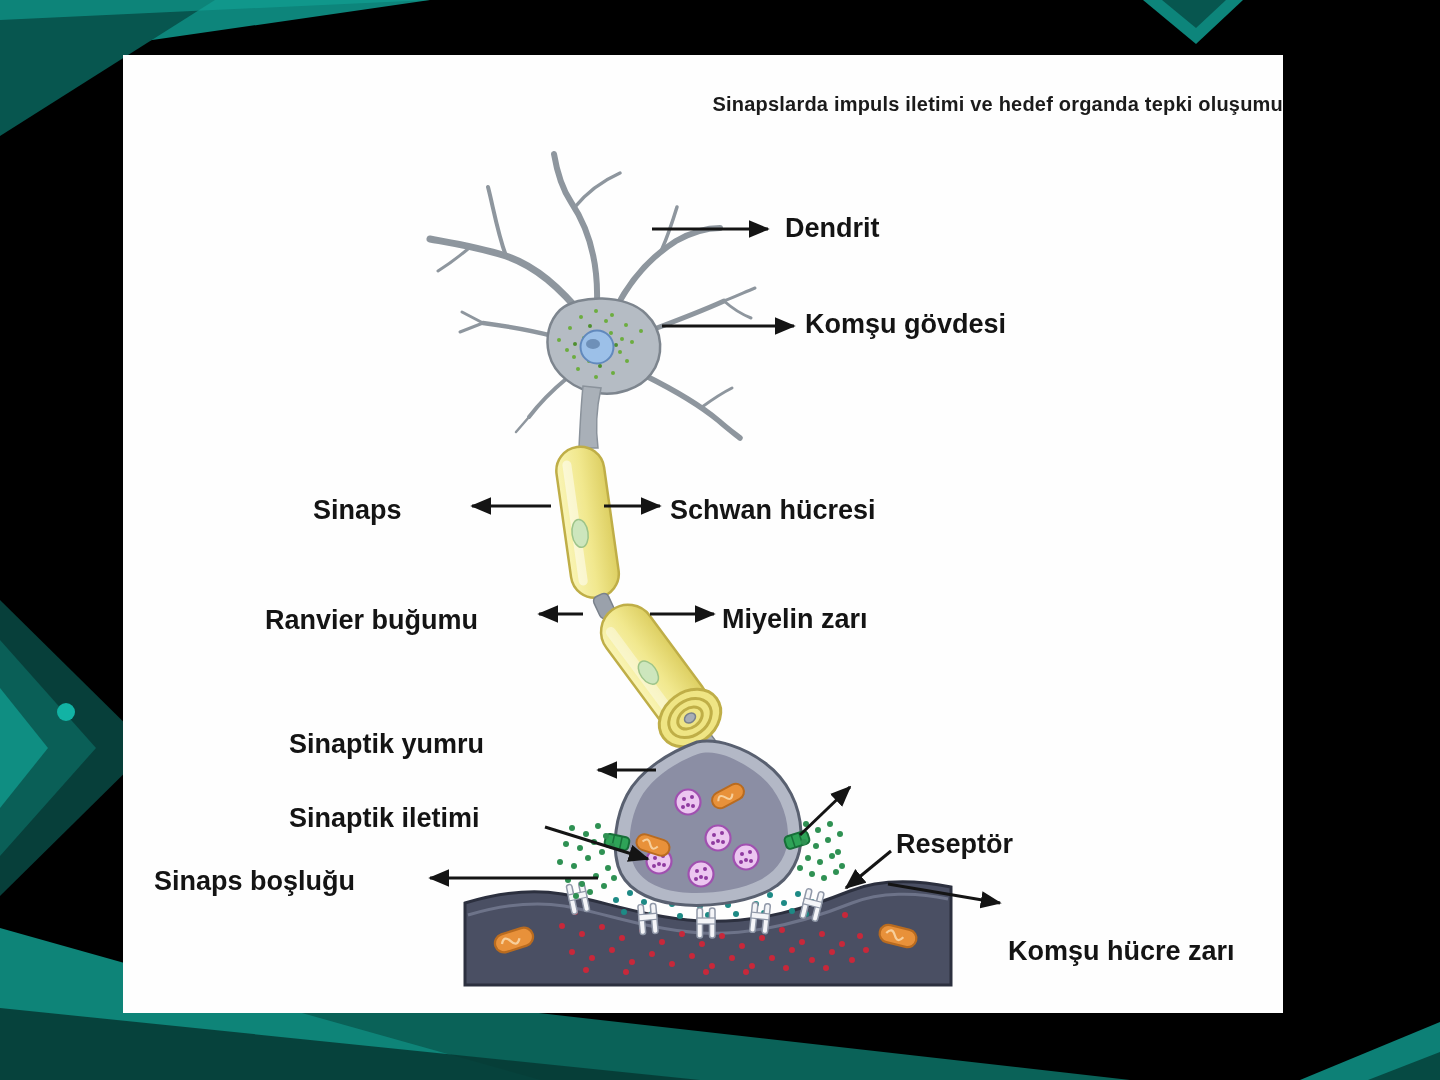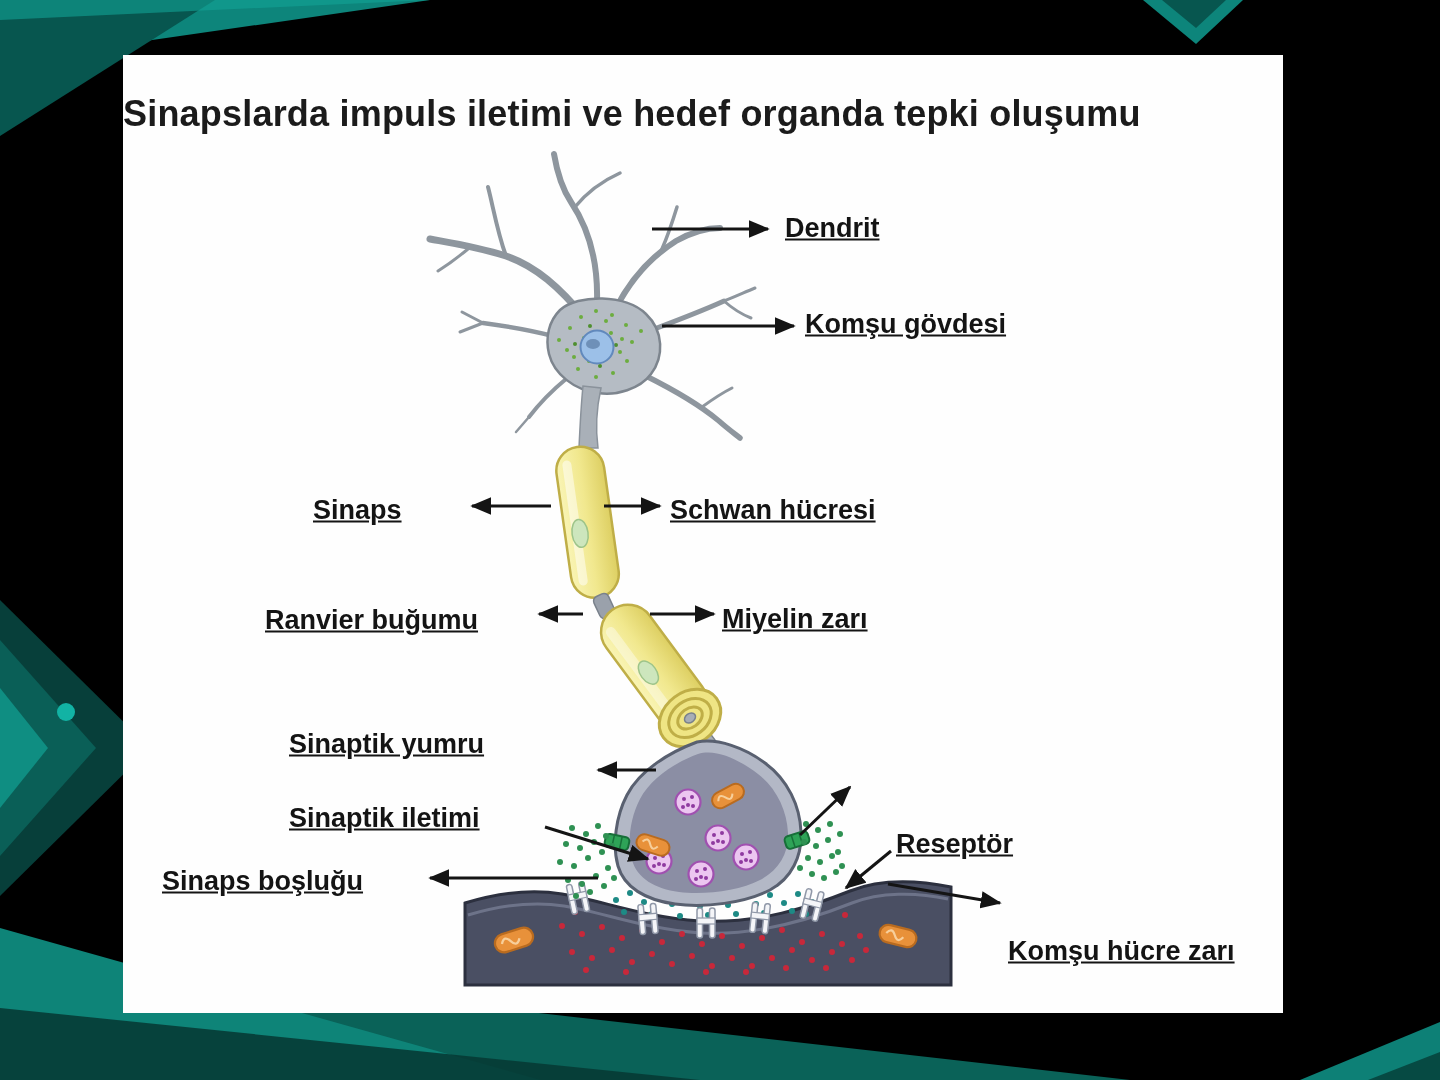--- a/index.html
+++ b/index.html
@@ -1,24 +1,24 @@
 <!DOCTYPE html>
 <html><head>
 <meta charset="utf-8">
 <style>
   html,body{margin:0;padding:0;background:#000;}
   body{width:1440px;height:1080px;position:relative;overflow:hidden;
        font-family:"Liberation Sans",sans-serif;}
   .bg{position:absolute;left:0;top:0;}
   .slide{position:absolute;left:123px;top:55px;width:1160px;height:958px;background:#fefefe;}
-  .slide-title{position:absolute;left:0;right:0;top:38px;text-align:left;
-       font-size:36px;font-weight:700;color:#1b1b1b;letter-spacing:.2px;}
+  .slide-title{position:absolute;left:0;right:0;top:38px;text-align:right;
+       font-size:20px;font-weight:700;color:#1b1b1b;letter-spacing:.2px;}
   .diagram{position:absolute;left:0;top:0;width:1160px;height:958px;}
   .lbl{position:absolute;transform:translateY(-50%);font-size:27px;font-weight:600;
-       color:#141414;white-space:nowrap;line-height:1;text-decoration:underline;}
+       color:#141414;white-space:nowrap;line-height:1;}
 </style>
 </head>
 <body>
 
 <svg class="bg" width="1440" height="1080" viewBox="0 0 1440 1080">
   <rect x="0" y="0" width="1440" height="1080" fill="#000000"></rect>
   <g>
     <polygon points="0,0 430,0 0,62" fill="#0d857b"></polygon>
     <polygon points="0,0 215,0 0,136" fill="#07564f"></polygon>
     <polygon points="0,0 430,0 0,20" fill="#12a396" opacity="0.6"></polygon>
@@ -316,16 +316,16 @@
   </svg>
 
   <div class="lbl" style="left:662px;top:173px">Dendrit</div>
   <div class="lbl" style="left:682px;top:269px">Komşu gövdesi</div>
   <div class="lbl" style="left:190px;top:455px">Sinaps</div>
   <div class="lbl" style="left:547px;top:455px">Schwan hücresi</div>
   <div class="lbl" style="left:142px;top:565px">Ranvier buğumu</div>
   <div class="lbl" style="left:599px;top:564px">Miyelin zarı</div>
   <div class="lbl" style="left:166px;top:689px">Sinaptik yumru</div>
   <div class="lbl" style="left:166px;top:763px">Sinaptik iletimi</div>
-  <div class="lbl" style="left:39px;top:826px">Sinaps boşluğu</div>
+  <div class="lbl" style="left:31px;top:826px">Sinaps boşluğu</div>
   <div class="lbl" style="left:773px;top:789px">Reseptör</div>
   <div class="lbl" style="left:885px;top:896px">Komşu hücre zarı</div>
 </div>
 
 </body></html>

